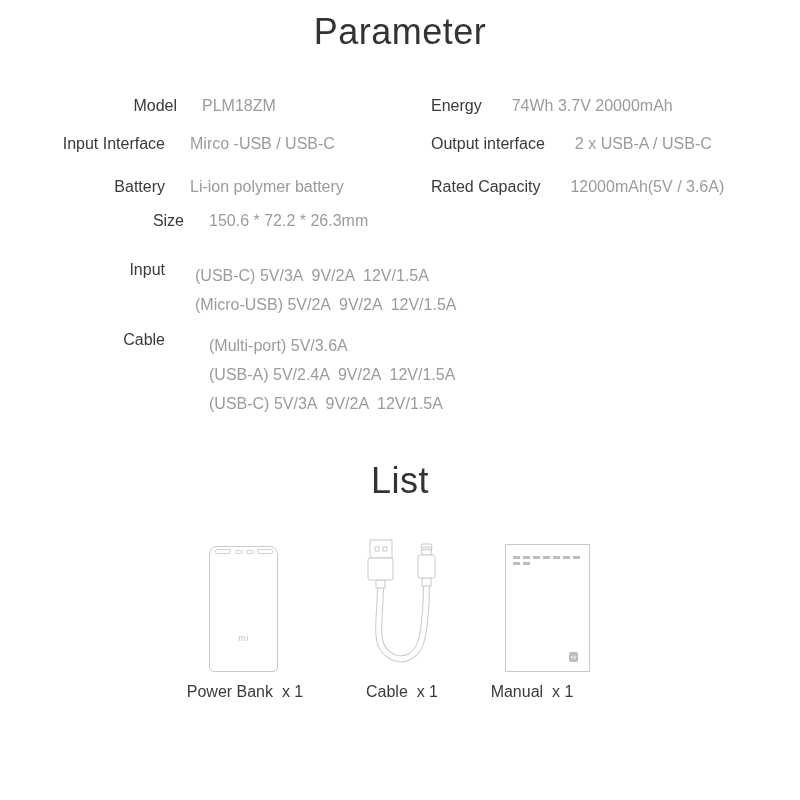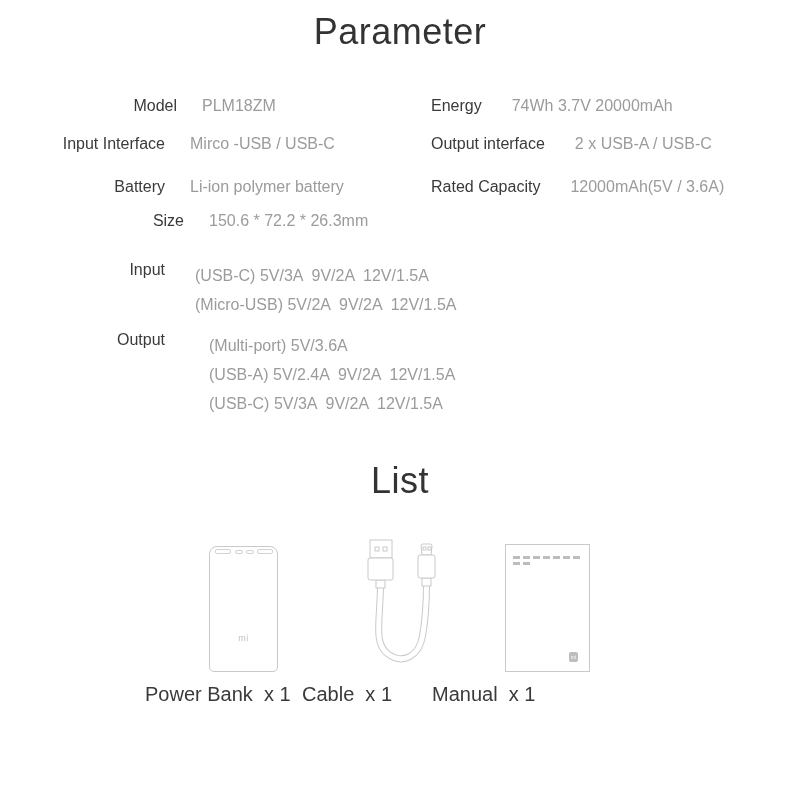--- a/index.html
+++ b/index.html
@@ -71,21 +71,21 @@
   .manual-textline.l2 { top: 17px; width: 17px; }
   .manual-logo {
     position: absolute; right: 11px; bottom: 9px;
     width: 9px; height: 10px; border-radius: 2px;
     background: #bdbdbd; color: #ffffff;
     font-size: 5px; line-height: 10px; text-align: center;
   }
 
   .item-label {
     position: absolute; top: 683px; width: 200px;
-    text-align: left; font-size: 20px; color: #3a3a3a; white-space: pre;
+    text-align: center; font-size: 16px; color: #3a3a3a; white-space: pre;
   }
   .item-label.pb { left: 145px; }
   .item-label.cb { left: 302px; }
   .item-label.mn { left: 432px; }
 </style>
 </head>
 <body>
 
 <div class="canvas">
 
@@ -123,21 +123,21 @@
 
   <div class="spec-row multiline input-block" style="left:0; top:261px;">
     <span class="spec-label">Input</span>
     <div class="lines">
       <div class="line">(USB-C) 5V/3A  9V/2A  12V/1.5A</div>
       <div class="line">(Micro-USB) 5V/2A  9V/2A  12V/1.5A</div>
     </div>
   </div>
 
   <div class="spec-row multiline output-block" style="left:0; top:331px;">
-    <span class="spec-label">Output</span>
+    <span class="spec-label">Cable</span>
     <div class="lines">
       <div class="line">(Multi-port) 5V/3.6A</div>
       <div class="line">(USB-A) 5V/2.4A  9V/2A  12V/1.5A</div>
       <div class="line">(USB-C) 5V/3A  9V/2A  12V/1.5A</div>
     </div>
   </div>
 
   <div class="title list">List</div>
 
   <div class="powerbank">

